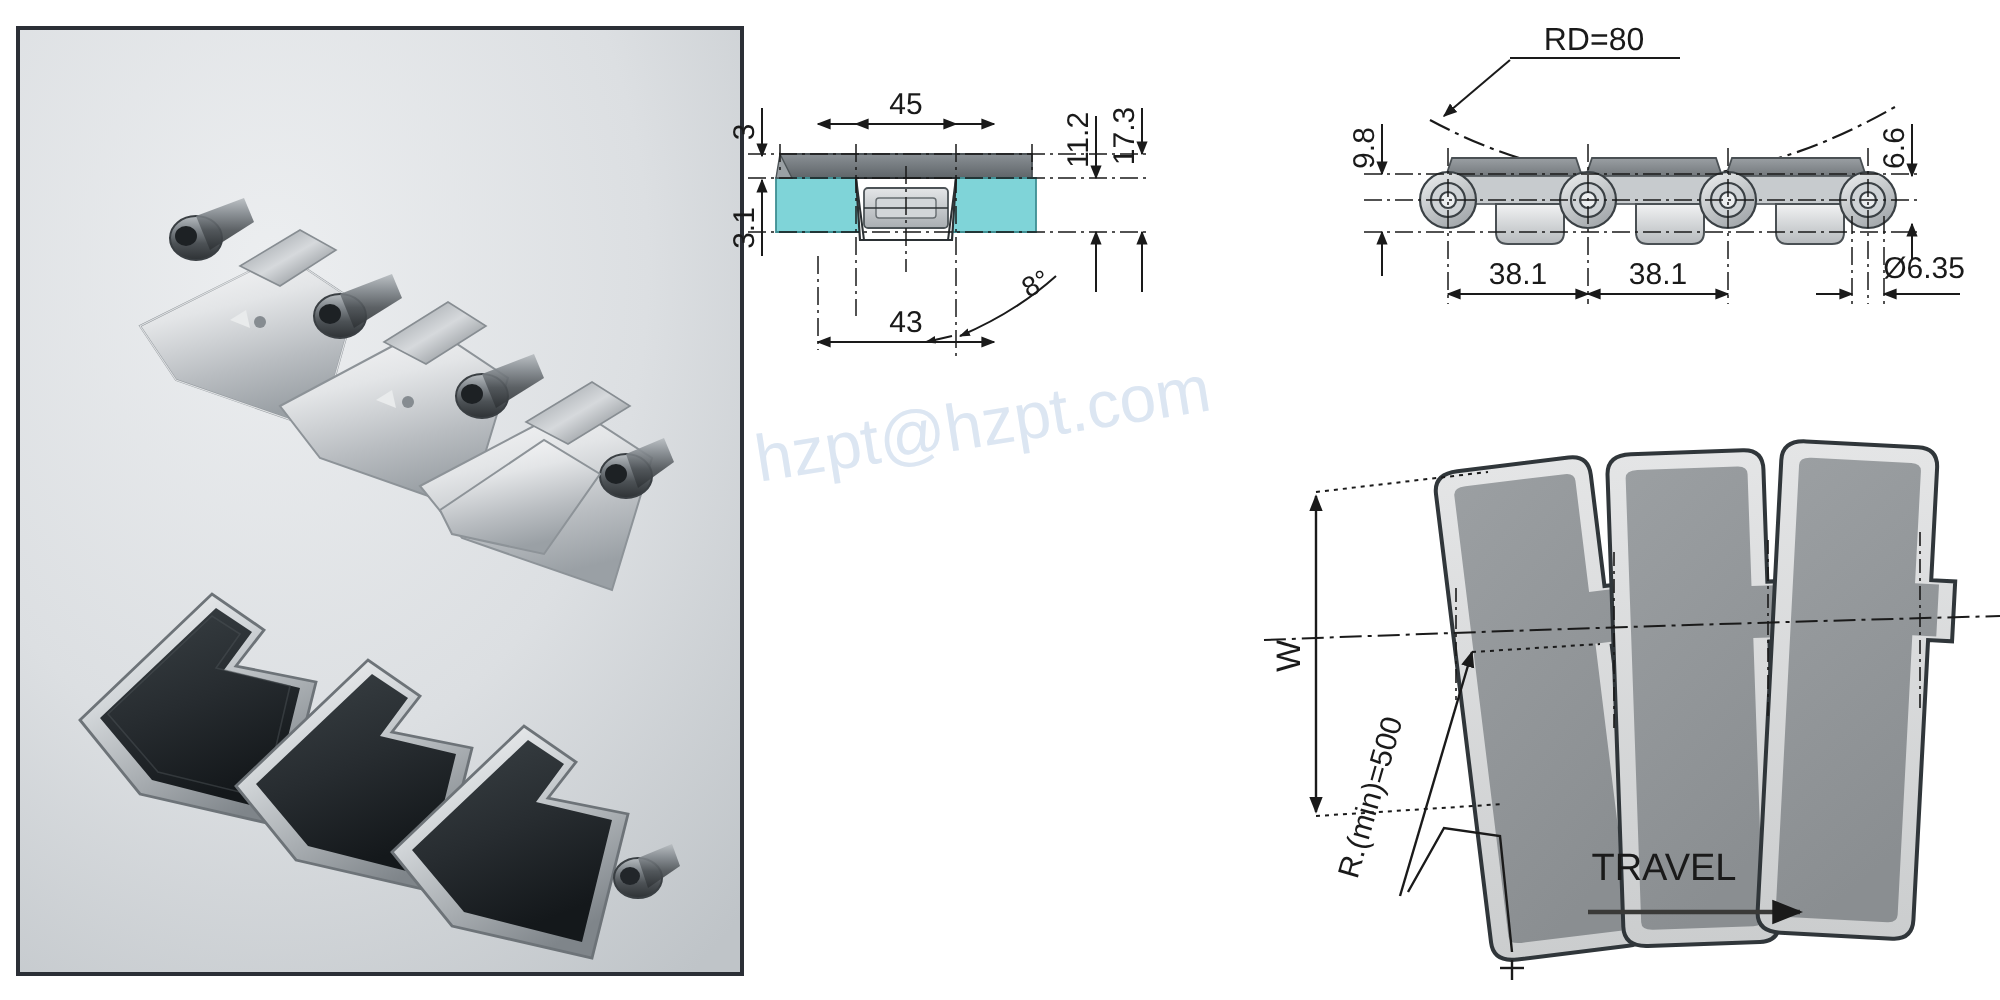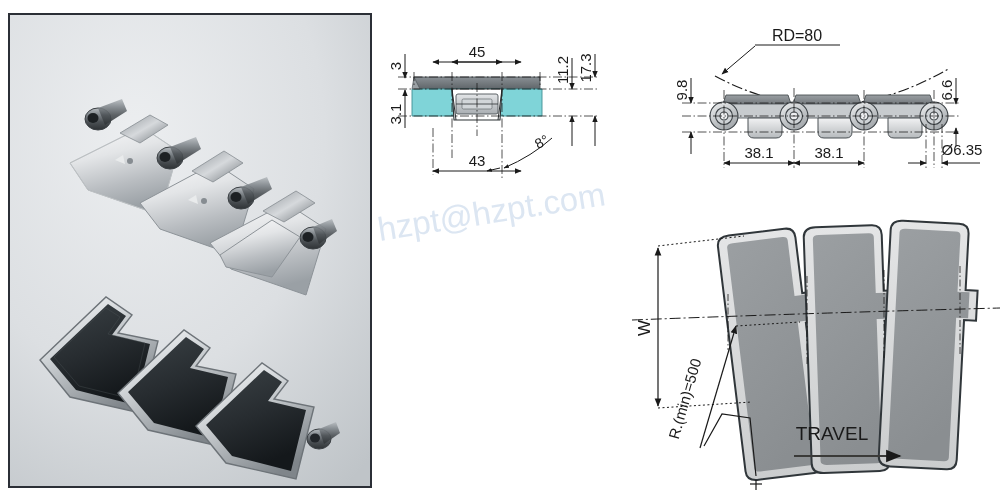--- a/index.html
+++ b/index.html
@@ -10,22 +10,22 @@
   #photo-panel{position:absolute;left:8px;top:13px;width:364px;height:475px;
       border:2px solid #2b2f36;box-sizing:border-box;
       background:linear-gradient(140deg,#e9eaec 0%,#dfe1e3 35%,#cfd2d5 70%,#c2c6c9 100%);
       overflow:hidden;}
   #photo-panel svg{display:block;}
 
   
   .dwg{position:absolute;}
   .dwg svg{display:block;overflow:visible;}
 
-  #dwg-section{left:392px;top:28px;}
-  #dwg-sideview{left:660px;top:28px;}
+  #dwg-section{left:368px;top:28px;}
+  #dwg-sideview{left:660px;top:12px;}
   #dwg-topview{left:632px;top:218px;}
 
   
   #watermark{position:absolute;left:372px;top:196px;width:330px;height:70px;
       pointer-events:none;}
   #watermark span{display:block;font-size:33px;color:#dce6f2;
       font-family:"Liberation Sans",sans-serif;white-space:nowrap;
       transform:rotate(-9deg);transform-origin:0 50%;
       padding-left:6px;line-height:70px;}
 

